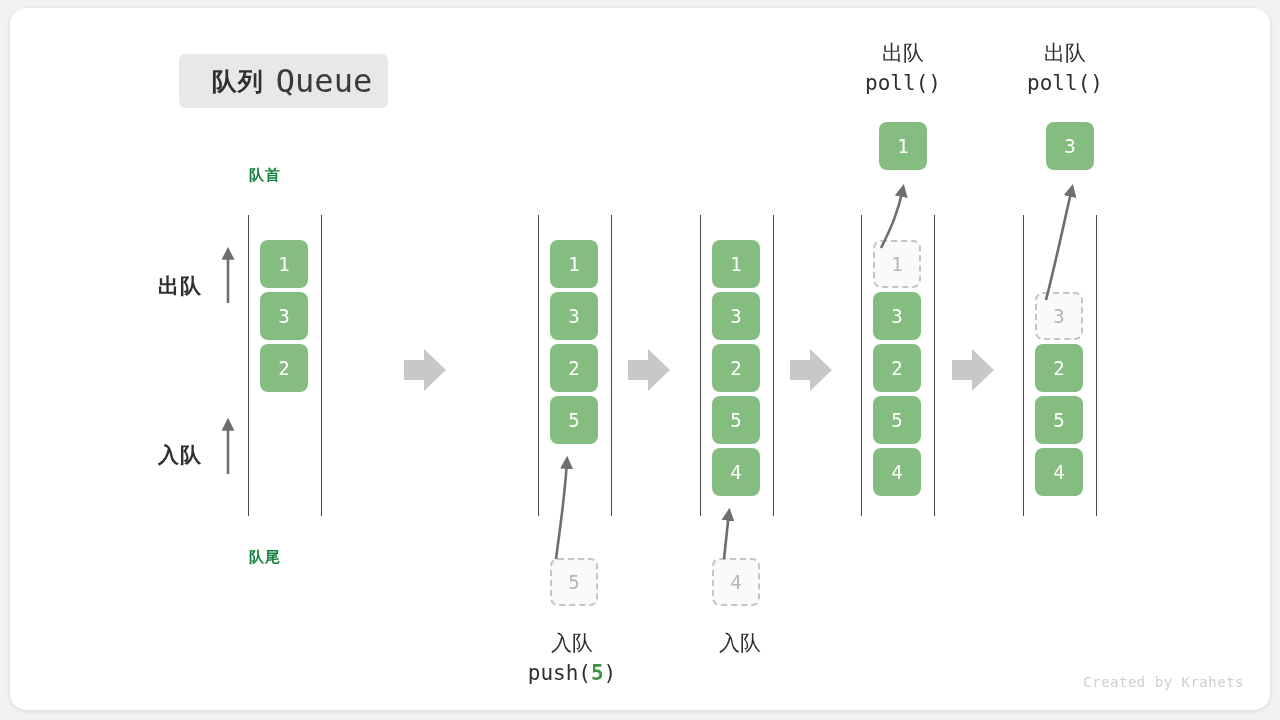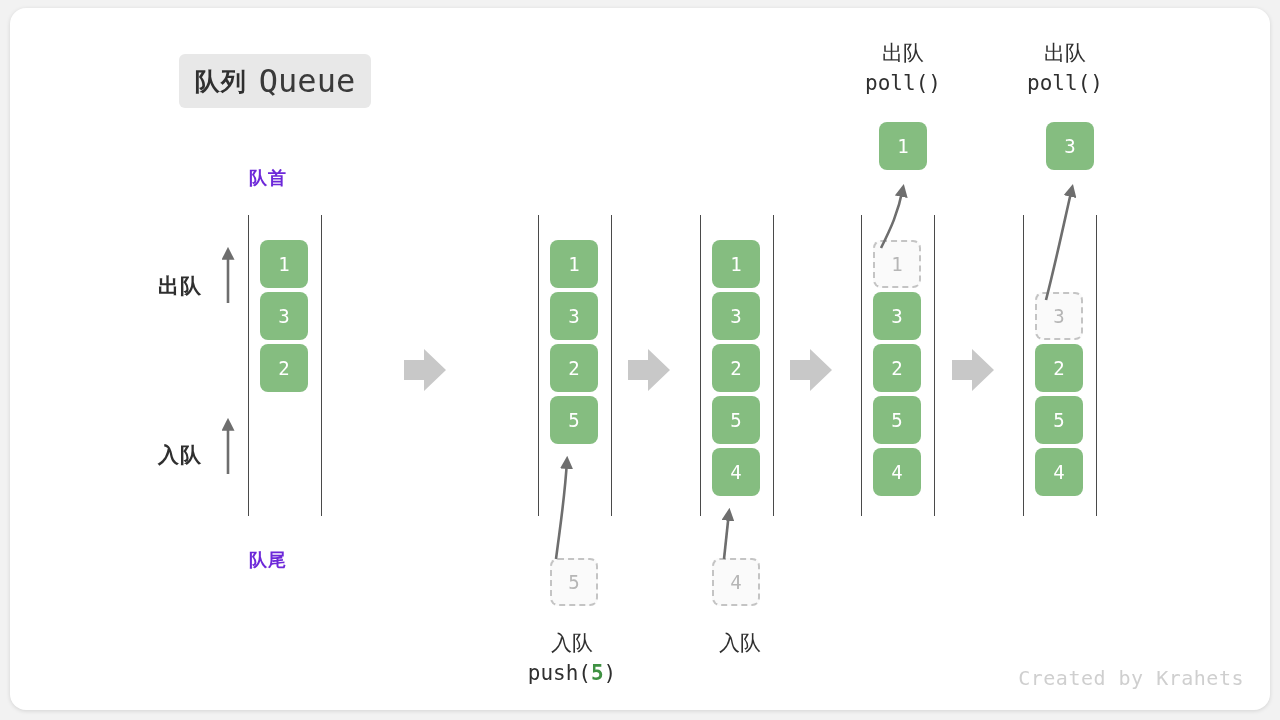--- a/index.html
+++ b/index.html
@@ -31,20 +31,21 @@
     left: 169px;
     top: 46px;
     width: 192px;
     height: 54px;
     background: #e8e8e8;
     border-radius: 6px;
     display: flex;
     align-items: center;
     justify-content: center;
     gap: 12px;
+    padding-left: 17px;
   }
   .title-cn {
     font-size: 25px;
     font-weight: bold;
     color: #2f2f2f;
     letter-spacing: 1px;
   }
   .title-en {
     font-family: "DejaVu Sans Mono", monospace;
     font-size: 32px;
@@ -105,23 +106,23 @@
     display: flex;
     align-items: center;
     justify-content: center;
     font-family: "DejaVu Sans Mono", monospace;
     font-size: 19px;
   }
 
   
   .head-label, .tail-label {
     position: absolute;
-    font-size: 18px;
+    font-size: 15px;
     font-weight: bold;
-    color: #6d28d9;
+    color: #15803d;
     letter-spacing: 1px;
     white-space: nowrap;
   }
   .side-label {
     position: absolute;
     font-size: 21px;
     font-weight: bold;
     color: #2f2f2f;
     letter-spacing: 1px;
     white-space: nowrap;
@@ -143,21 +144,21 @@
     color: #2f2f2f;
     display: block;
   }
   .op-code .num { color: #3f9142; font-weight: bold; }
 
   .watermark {
     position: absolute;
     right: 26px;
     bottom: 20px;
     font-family: "DejaVu Sans Mono", monospace;
-    font-size: 20px;
+    font-size: 14px;
     color: #cfcfcf;
     letter-spacing: 0.5px;
   }
 
   svg.overlay {
     position: absolute;
     left: 0;
     top: 0;
     width: 1280px;
     height: 720px;

